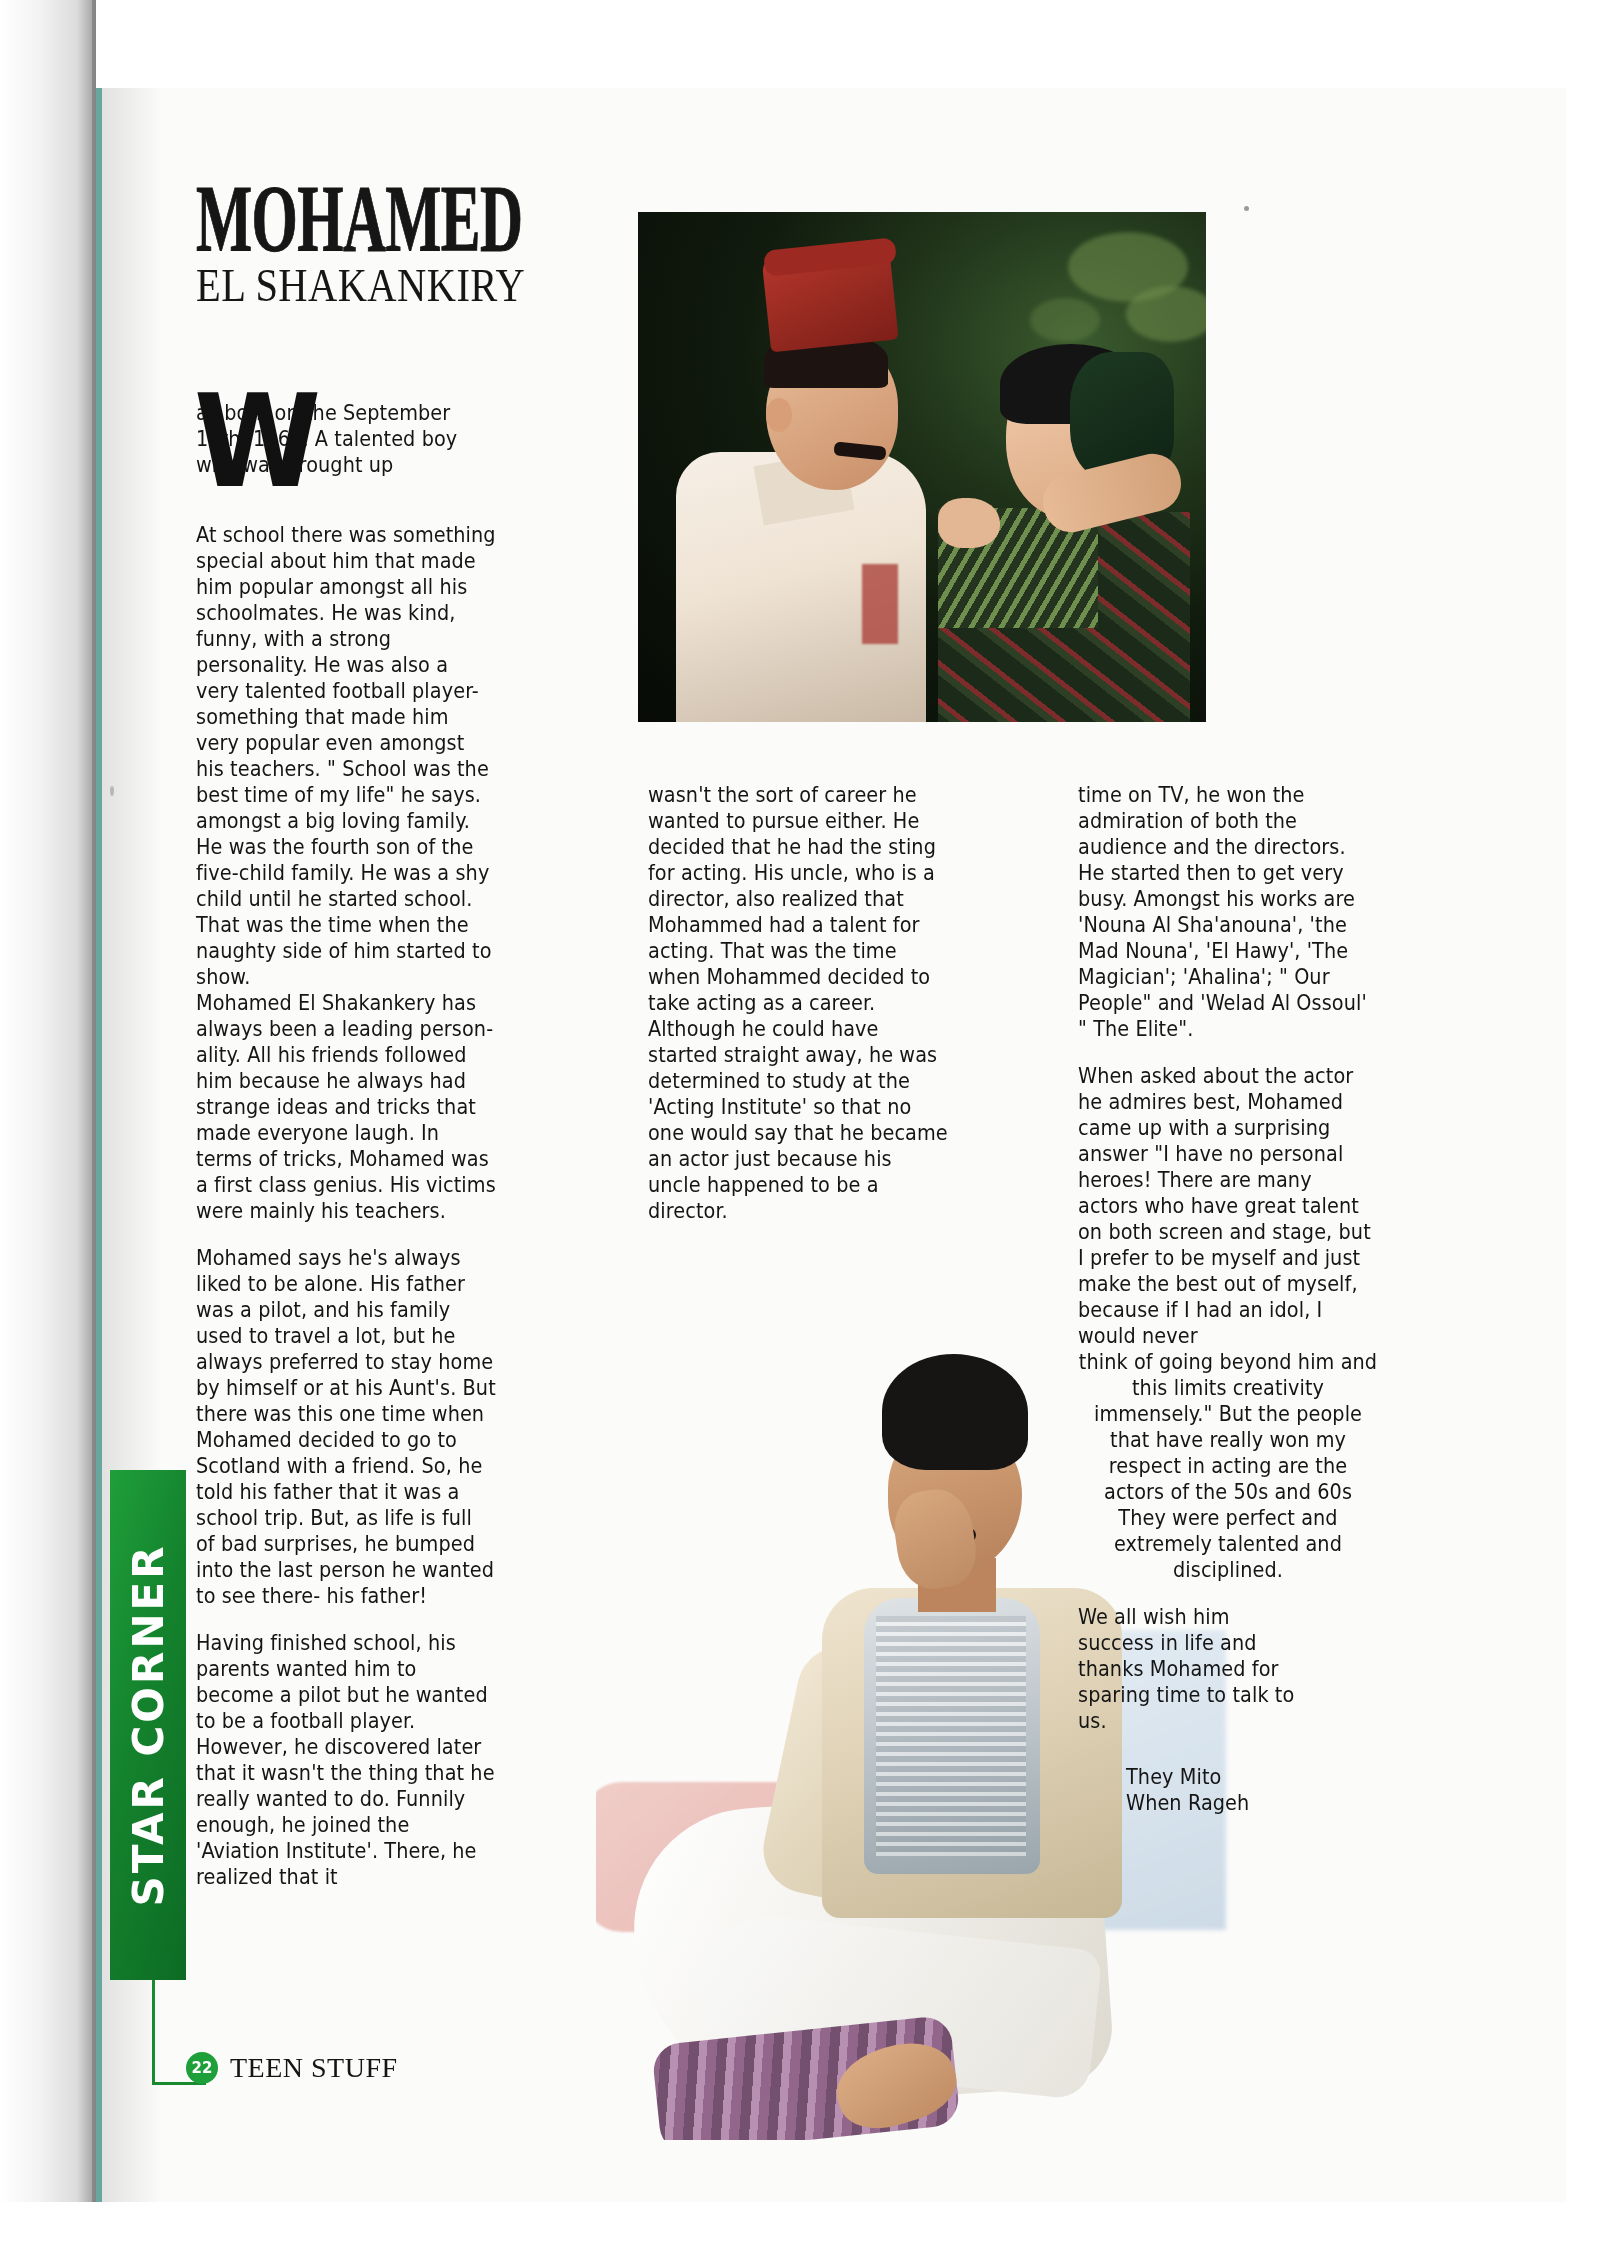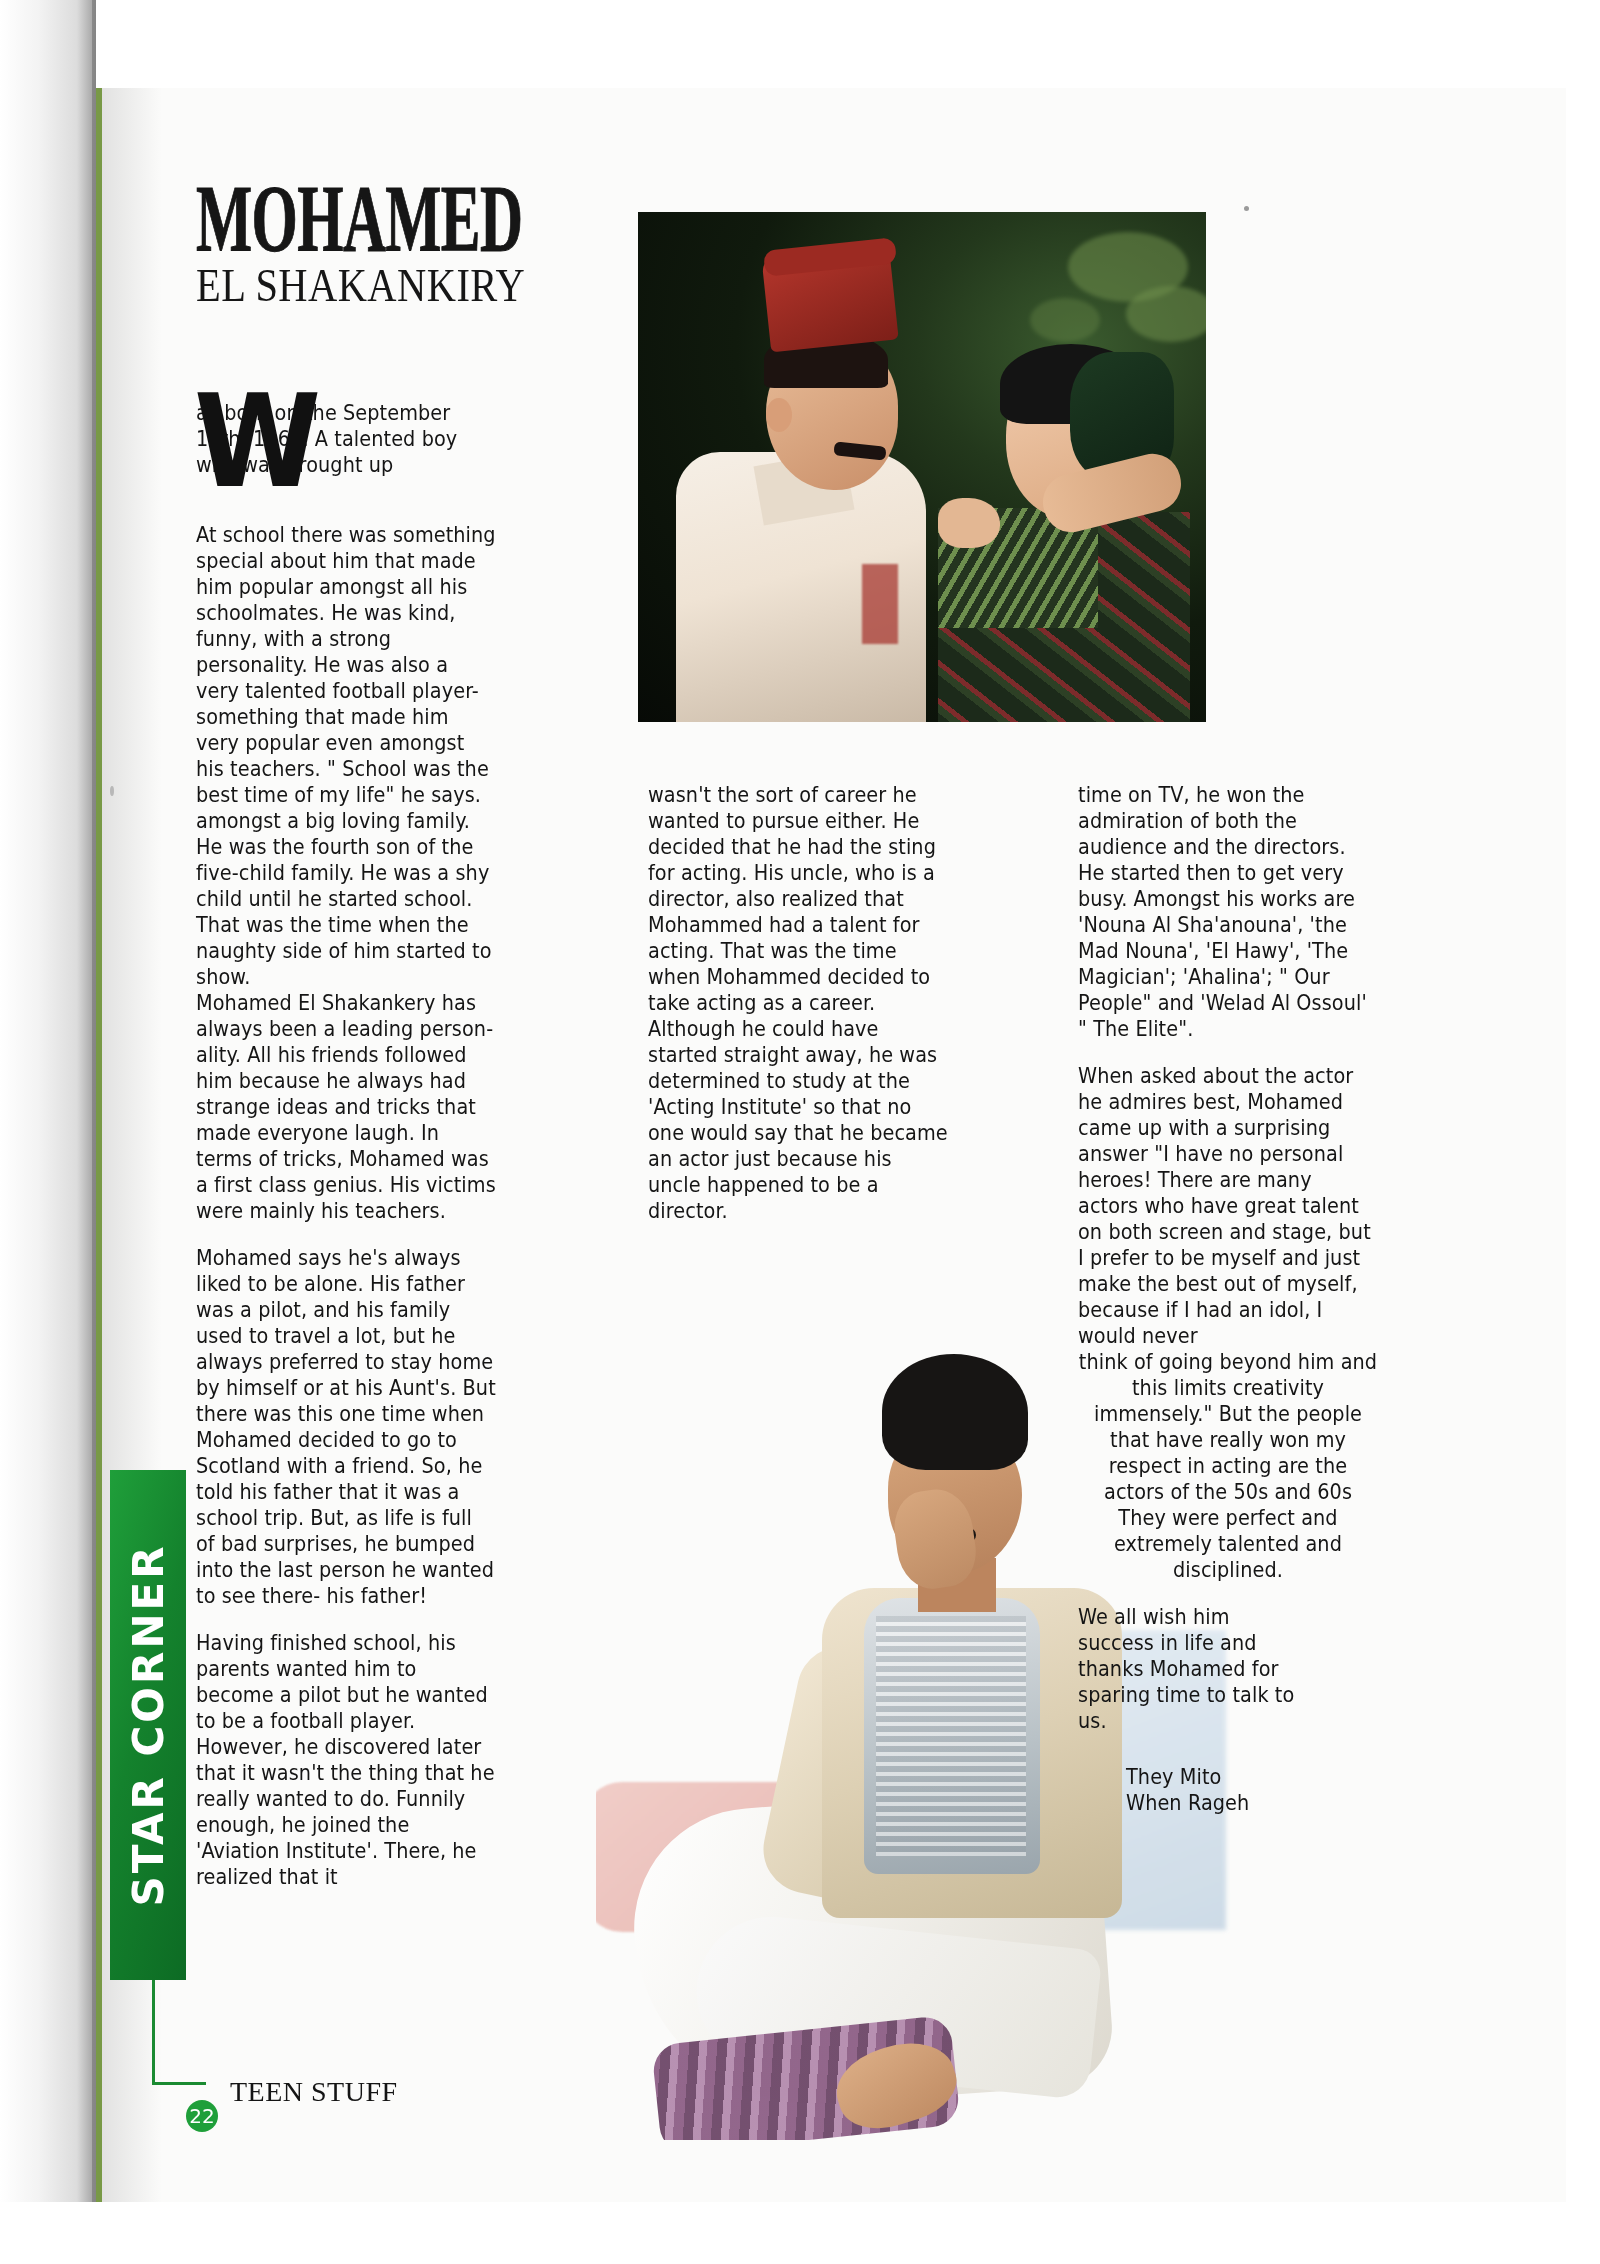--- a/index.html
+++ b/index.html
@@ -1,21 +1,21 @@
 <!DOCTYPE html>
 <html><head>
 <meta charset="utf-8">
 <style>
   html,body{margin:0;padding:0;background:#ffffff;}
   body{
     width:1600px;height:2264px;position:relative;overflow:hidden;
     font-family:"Liberation Sans", sans-serif;color:#111;
   }
   
-  #page{position:absolute;inset:0;background:#84cc16;}
+  #page{position:absolute;inset:0;background:#5eead4;}
   
   .scan-edge-left{position:absolute;left:0;top:0;width:96px;height:2264px;
     background:linear-gradient(to right,#ffffff 0%,#f3f3f3 40%,#dcdcdc 80%,#9d9d9d 100%);}
   .scan-edge-left2{position:absolute;left:92px;top:0;width:10px;height:2264px;background:#6f6f6f;opacity:.55;}
   .scan-top{position:absolute;left:96px;top:0;width:1504px;height:88px;background:#ffffff;}
   .scan-bottom{position:absolute;left:0;bottom:0;width:1600px;height:62px;background:#ffffff;}
   .scan-right{position:absolute;right:0;top:0;width:34px;height:2264px;background:#ffffff;}
   .paper{position:absolute;left:102px;top:86px;width:1464px;height:2118px;background:#fbfbfa;}
   .paper-shade{position:absolute;left:102px;top:86px;width:1464px;height:2118px;
     background:linear-gradient(to right,rgba(160,160,160,.28) 0px,rgba(255,255,255,0) 60px);}
@@ -157,21 +157,21 @@
   }
   #sc-tail{position:absolute;left:152px;top:1980px;width:3px;height:104px;background:#1a8a31;}
   #sc-tail2{position:absolute;left:152px;top:2082px;width:54px;height:3px;background:#1a8a31;}
 
   
   #footer{position:absolute;left:186px;top:2052px;display:flex;align-items:center;gap:12px;}
   #page-num{
     width:32px;height:32px;border-radius:50%;
     background:#1f9f3a;color:#ffffff;
     display:flex;align-items:center;justify-content:center;
-    font-family:"DejaVu Sans", sans-serif;font-weight:normal;font-size:20px;margin-top:48px;
+    font-family:"DejaVu Sans", sans-serif;font-weight:bold;font-size:15px;
   }
   #footer-label{
     font-family:"Liberation Serif", serif;font-size:28px;letter-spacing:.5px;color:#141414;
   }
 
   
   .speck{position:absolute;background:#9a9a9a;border-radius:50%;}
   .curve{position:absolute;border:2px solid #c9c9c9;border-radius:50%;background:transparent;}
 </style>
 </head>

